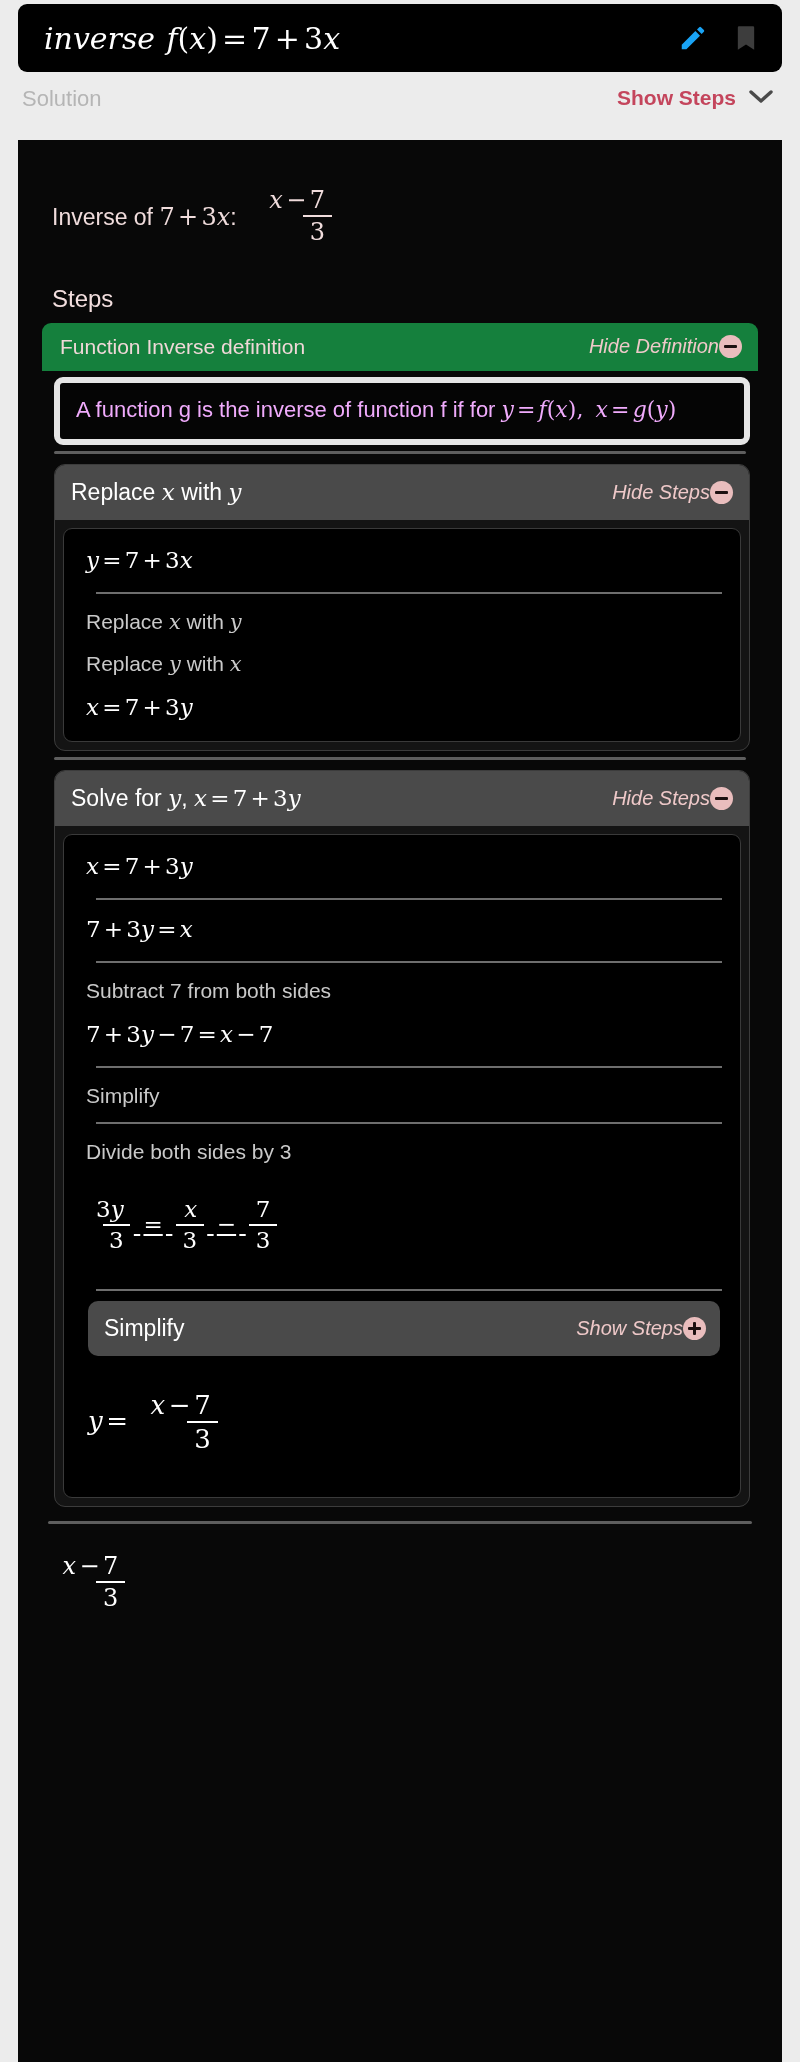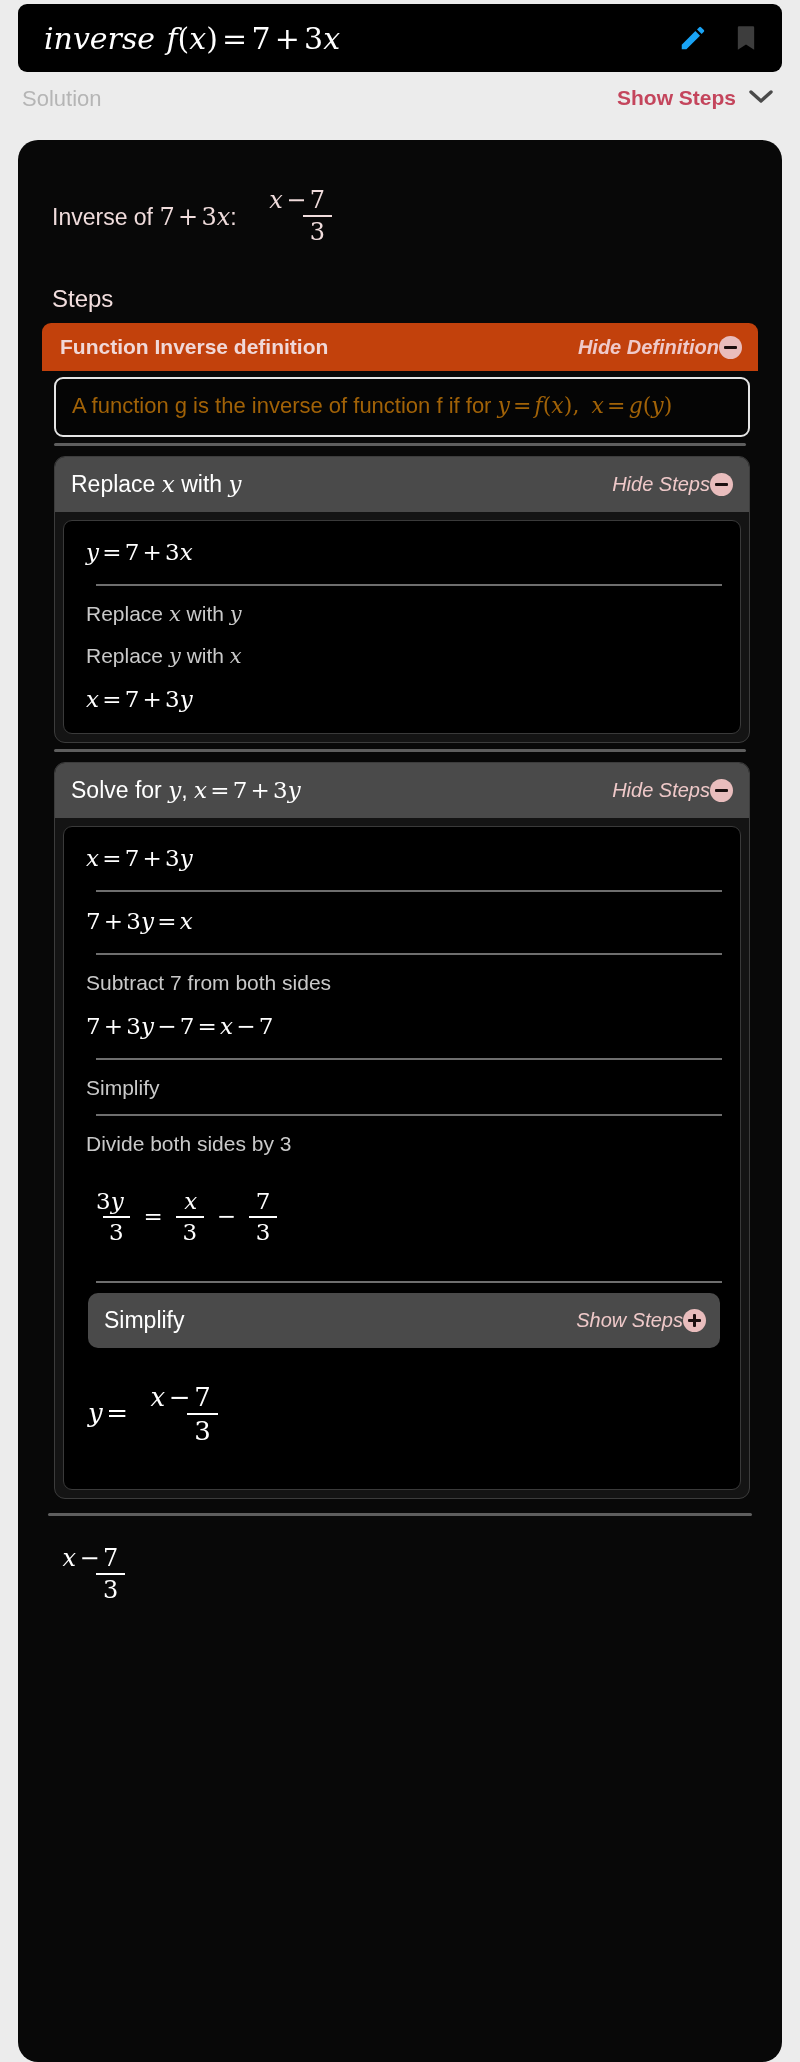--- a/index.html
+++ b/index.html
@@ -35,49 +35,49 @@
     display: flex; align-items: flex-start; padding: 0 26px 0 22px;
     background: #ececec;
   }
   .solbar-title { color: #b5b5b5; font-size: 22px; flex: 1; }
   .show-steps-top { display: flex; align-items: center; gap: 12px; cursor: pointer; }
   .show-steps-top .lbl { color: #c4455c; font-size: 21px; font-weight: 600; }
 
   
   .card {
     position: absolute; left: 18px; top: 140px; width: 764px; min-height: 1922px;
-    background: #080808; border-radius: 20px; padding: 28px 22px 0 22px;
+    background: #080808; border-radius: 0; padding: 28px 22px 0 22px;
     color: #f2dede;
   }
 
   .inverse-line { display: flex; align-items: center; gap: 22px;
                   font-size: 23px; color: #f0dcdc; padding: 8px 12px 0 12px; min-height: 66px; }
   .inverse-line .mathbit { font-size: 24px; }
 
   .steps-title { font-size: 24px; color: #f2dede; padding: 26px 12px 10px 12px; }
 
   
   .def-head {
-    display: flex; align-items: flex-end; background: #c2410c;
-    border-radius: 9px 9px 0 0; padding: 12px 16px 12px 18px; margin: 0 2px; font-weight: bold;
+    display: flex; align-items: flex-start; background: #15803d;
+    border-radius: 9px 9px 0 0; padding: 12px 16px 12px 18px; margin: 0 2px;
   }
   .def-head .t { flex: 1; font-size: 21px; color: #f0d8d8; }
   .toggle { display: flex; align-items: center; gap: 0; cursor: pointer;
             font-size: 20px; font-style: italic; color: #efc9c9; }
   .pm { width: 23px; height: 23px; border-radius: 50%; background: #e9bdbd;
         display: flex; align-items: center; justify-content: center; flex: 0 0 auto; }
   .pm i { display: block; background: #1c1010; border-radius: 1px; }
   .pm .h { width: 13px; height: 3px; }
   .pm .v { width: 3px; height: 13px; position: absolute; }
   .pmwrap { position: relative; display: flex; align-items: center; justify-content: center; }
 
   .def-body {
-    margin: 6px 10px 0 14px; border: 2px solid #e5e5e5; border-radius: 9px;
+    margin: 6px 10px 0 14px; border: 6px solid #e5e5e5; border-radius: 9px;
     background: #050505; padding: 12px 16px 14px 16px;
-    color: #a16207; font-size: 22px; line-height: 1.38;
+    color: #f0abfc; font-size: 22px; line-height: 1.38;
   }
 
   .eqline { font-size: 24px; color: #fff; padding: 16px 12px 14px 12px; }
 
   .hr-top { height: 3px; background: #5e5e5e; margin: 6px 14px 0 14px; border-radius: 2px; }
 
   
   .panel { margin: 10px 10px 0 14px; background: #141414;
            border: 1px solid #3c3c3c; border-radius: 11px; overflow: hidden; }
   .panel-head { display: flex; align-items: center; background: #4a4a4a;
@@ -240,21 +240,21 @@
       <div class="step-lbl">Subtract 7 from both sides</div>
       <div class="step-eq">
         <span class="mn">7</span><span class="mop">+</span><span class="mn">3</span><span class="mi">y</span><span class="mop">−</span><span class="mn">7</span><span class="mop">=</span><span class="mi">x</span><span class="mop">−</span><span class="mn">7</span>
       </div>
       <div class="divider"></div>
 
       <div class="step-lbl">Simplify</div>
       <div class="divider"></div>
 
       <div class="step-lbl">Divide both sides by 3</div>
-      <div class="step-eq" style="padding-top:16px;padding-bottom:14px;">
+      <div class="step-eq" style="padding-top:16px;padding-bottom:14px;text-decoration:underline;">
         <span class="frac">
             <span class="num"><span class="mn">3</span><span class="mi">y</span></span>
             <span class="den mn">3</span>
           </span>
         <span class="mop">=</span>
         <span class="frac">
             <span class="num mi">x</span>
             <span class="den mn">3</span>
           </span>
         <span class="mop">−</span>

